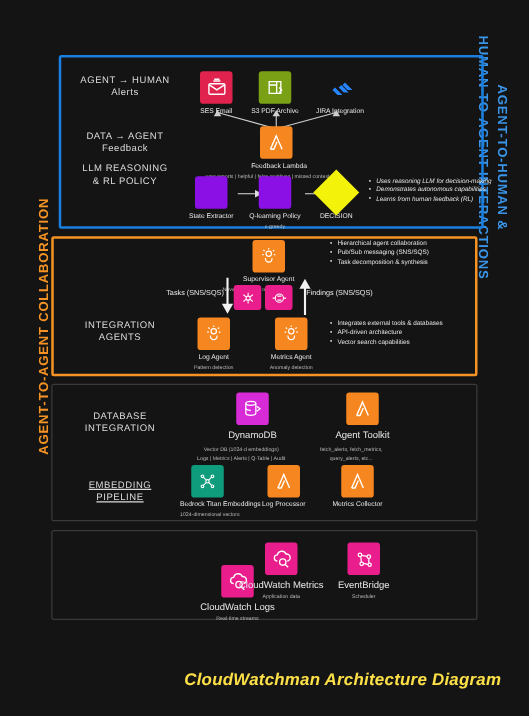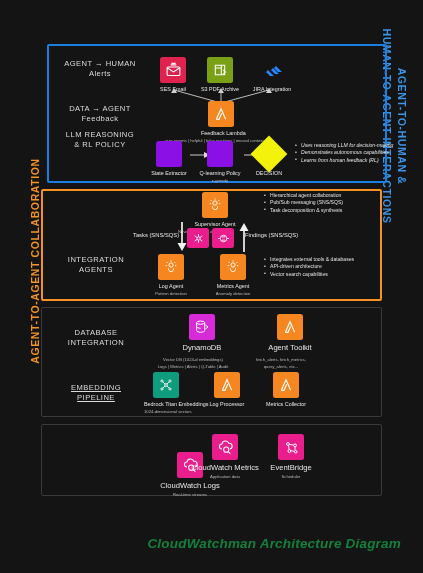--- a/index.html
+++ b/index.html
@@ -66,21 +66,21 @@
   .bullets.italic div{font-style:italic;}
 
   
   .flowtxt{position:absolute;font-size:5.8px;color:#e8e8e8;white-space:nowrap;}
 
   
   .arr{position:absolute;}
 
   
   .title{position:absolute;left:0;right:22px;bottom:22px;text-align:right;
-         font-size:13.5px;font-weight:bold;font-style:italic;color:#15803d;letter-spacing:.2px;}
+         font-size:13.5px;font-weight:bold;font-style:italic;color:#fde047;letter-spacing:.2px;}
 </style>
 </head>
 <body>
 
 <div class="canvas">
 
   <div class="vlabel left">AGENT-TO-AGENT COLLABORATION</div>
   <div class="vlabel right1">AGENT-TO-HUMAN &amp;</div>
   <div class="vlabel right2">HUMAN-TO-AGENT INTERACTIONS</div>
 

